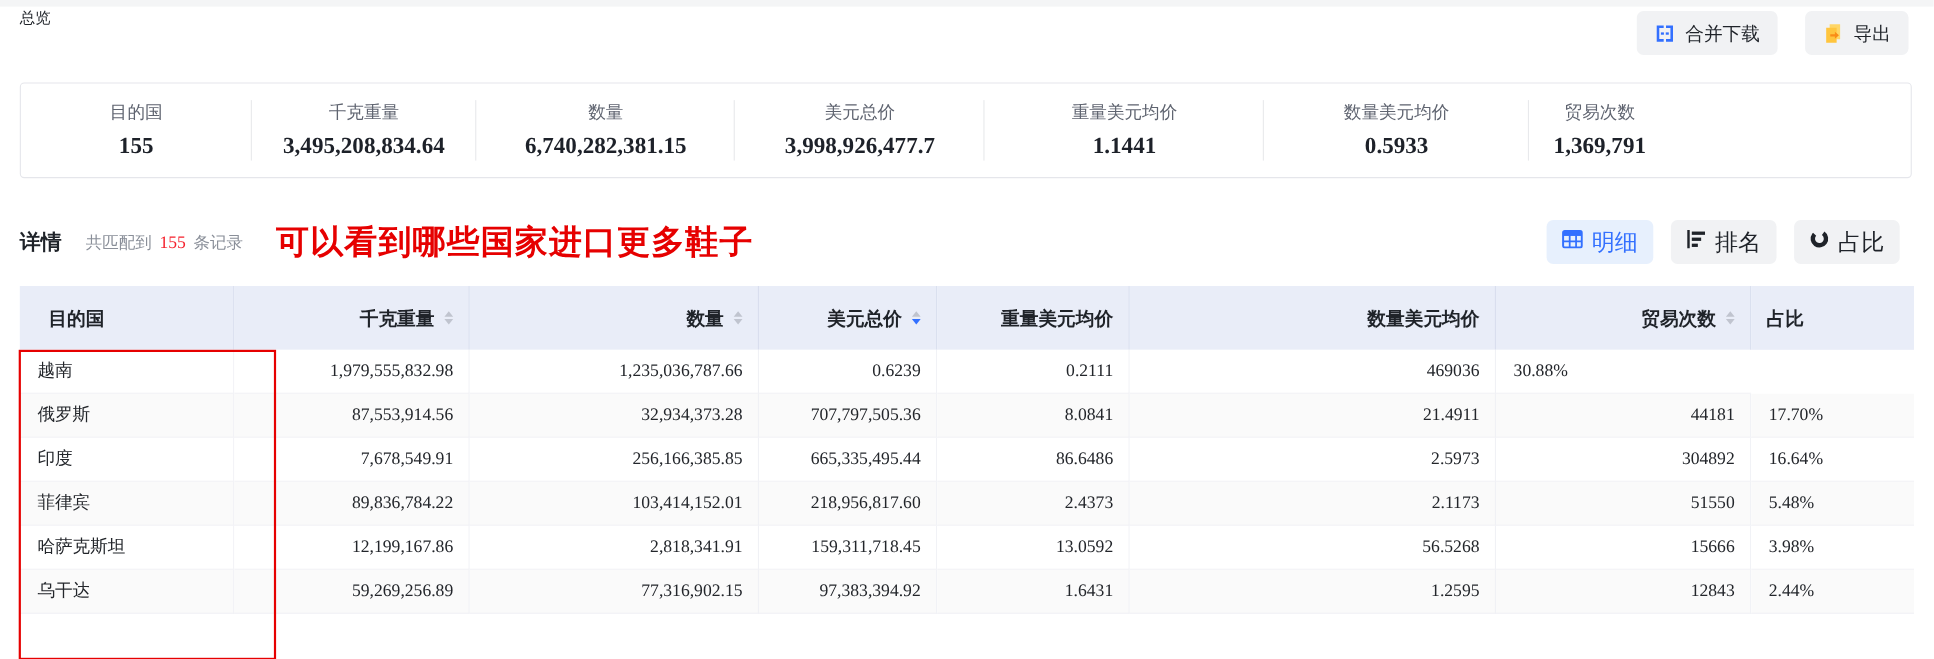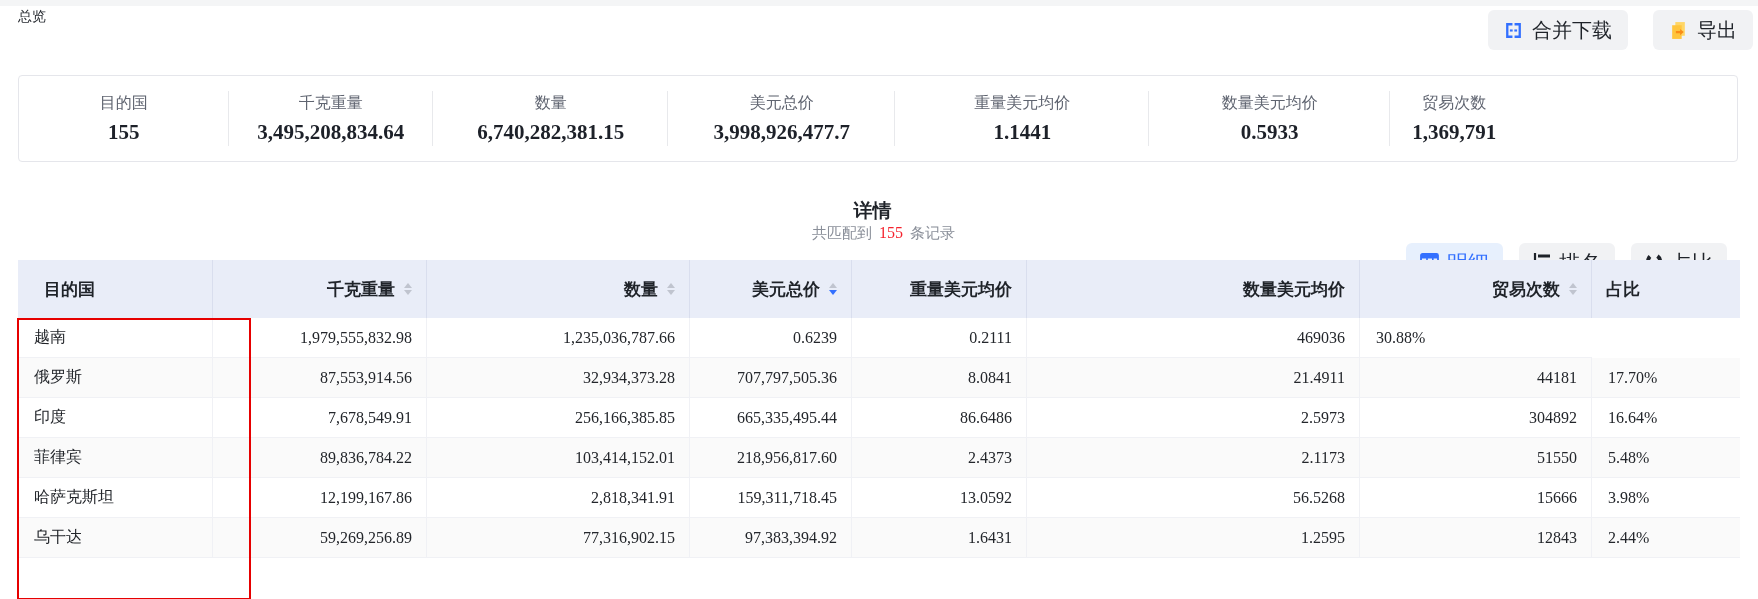--- a/index.html
+++ b/index.html
@@ -10,37 +10,37 @@
   }
   .num{font-family:"Liberation Serif","DejaVu Serif",serif;}
   #top-strip{position:absolute;left:0;top:0;width:100%;height:6px;background:#f4f5f6;}
 
   
   #overview-title{position:absolute;left:18px;top:8px;font-size:14px;font-weight:normal;}
   #top-buttons{position:absolute;left:1488px;top:10px;display:flex;gap:25px;}
   .soft-btn{
     height:40px;background:#f1f2f4;border:none;border-radius:6px;cursor:pointer;
     display:flex;align-items:center;gap:9px;padding:0 16px;
-    font-size:20px;color:#1f2329;font-family:Liberation Serif, serif;white-space:nowrap;
+    font-size:17px;color:#1f2329;font-family:Liberation Serif, serif;white-space:nowrap;
   }
   .soft-btn svg{display:block;}
 
   
   #stats-card{
     position:absolute;left:18px;top:75px;width:1718px;height:85px;
     border:1px solid #e5e6eb;border-radius:4px;background:#fff;
     display:flex;align-items:center;
   }
   .stat{position:relative;display:flex;flex-direction:column;align-items:center;justify-content:center;height:100%;}
   .stat.divider::after{content:"";position:absolute;right:0;top:15px;bottom:15px;width:1px;background:#e8e9ec;}
   .stat-label{font-size:16px;color:#5f6470;line-height:18px;}
   .stat-value{font-size:21px;font-weight:bold;color:#1d2129;margin-top:8px;line-height:24px;}
 
   
-  #details-bar{position:absolute;left:18px;top:198px;width:1709px;height:44px;display:flex;align-items:center;flex-direction:column;}
+  #details-bar{position:absolute;left:18px;top:198px;width:1709px;height:44px;display:flex;align-items:center;}
   #details-title{font-size:19px;font-weight:bold;}
   #match-info{margin-left:22px;font-size:15px;color:#8a8f99;white-space:nowrap;}
   #match-count{color:#f5222d;margin:0 7px;font-size:16px;}
   #red-annotation{
     margin-left:30px;font-family:"Liberation Serif","DejaVu Serif",serif;
     font-weight:bold;font-size:30px;color:#e60000;letter-spacing:1px;white-space:nowrap;
   }
   #view-tabs{margin-left:auto;display:flex;gap:16px;}
   .view-tab{
     height:40px;border:none;border-radius:6px;cursor:pointer;background:#f1f2f4;
@@ -134,20 +134,21 @@
     <div class="stat-label">贸易次数</div>
     <div class="stat-value num">1,369,791</div>
   </div>
 </div>
 
 <div id="details-bar">
   <span id="details-title">详情</span>
   <span id="match-info">
     <span>共匹配到</span><span id="match-count" class="num">155</span><span>条记录</span>
   </span>
+  <span id="red-annotation">可以看到哪些国家进口更多鞋子</span>
   <div id="view-tabs">
     <button class="view-tab active">
       <span>
         <svg width="19" height="17" viewBox="0 0 19 17">
           <rect x="1" y="1" width="17" height="15" rx="1.5" fill="none" stroke="#3370ff" stroke-width="1.8"></rect>
           <rect x="1" y="1" width="17" height="4.5" fill="#3370ff"></rect>
           <line x1="1" y1="10.5" x2="18" y2="10.5" stroke="#3370ff" stroke-width="1.6"></line>
           <line x1="7" y1="5" x2="7" y2="16" stroke="#3370ff" stroke-width="1.6"></line>
           <line x1="12.8" y1="5" x2="12.8" y2="16" stroke="#3370ff" stroke-width="1.6"></line>
         </svg>

